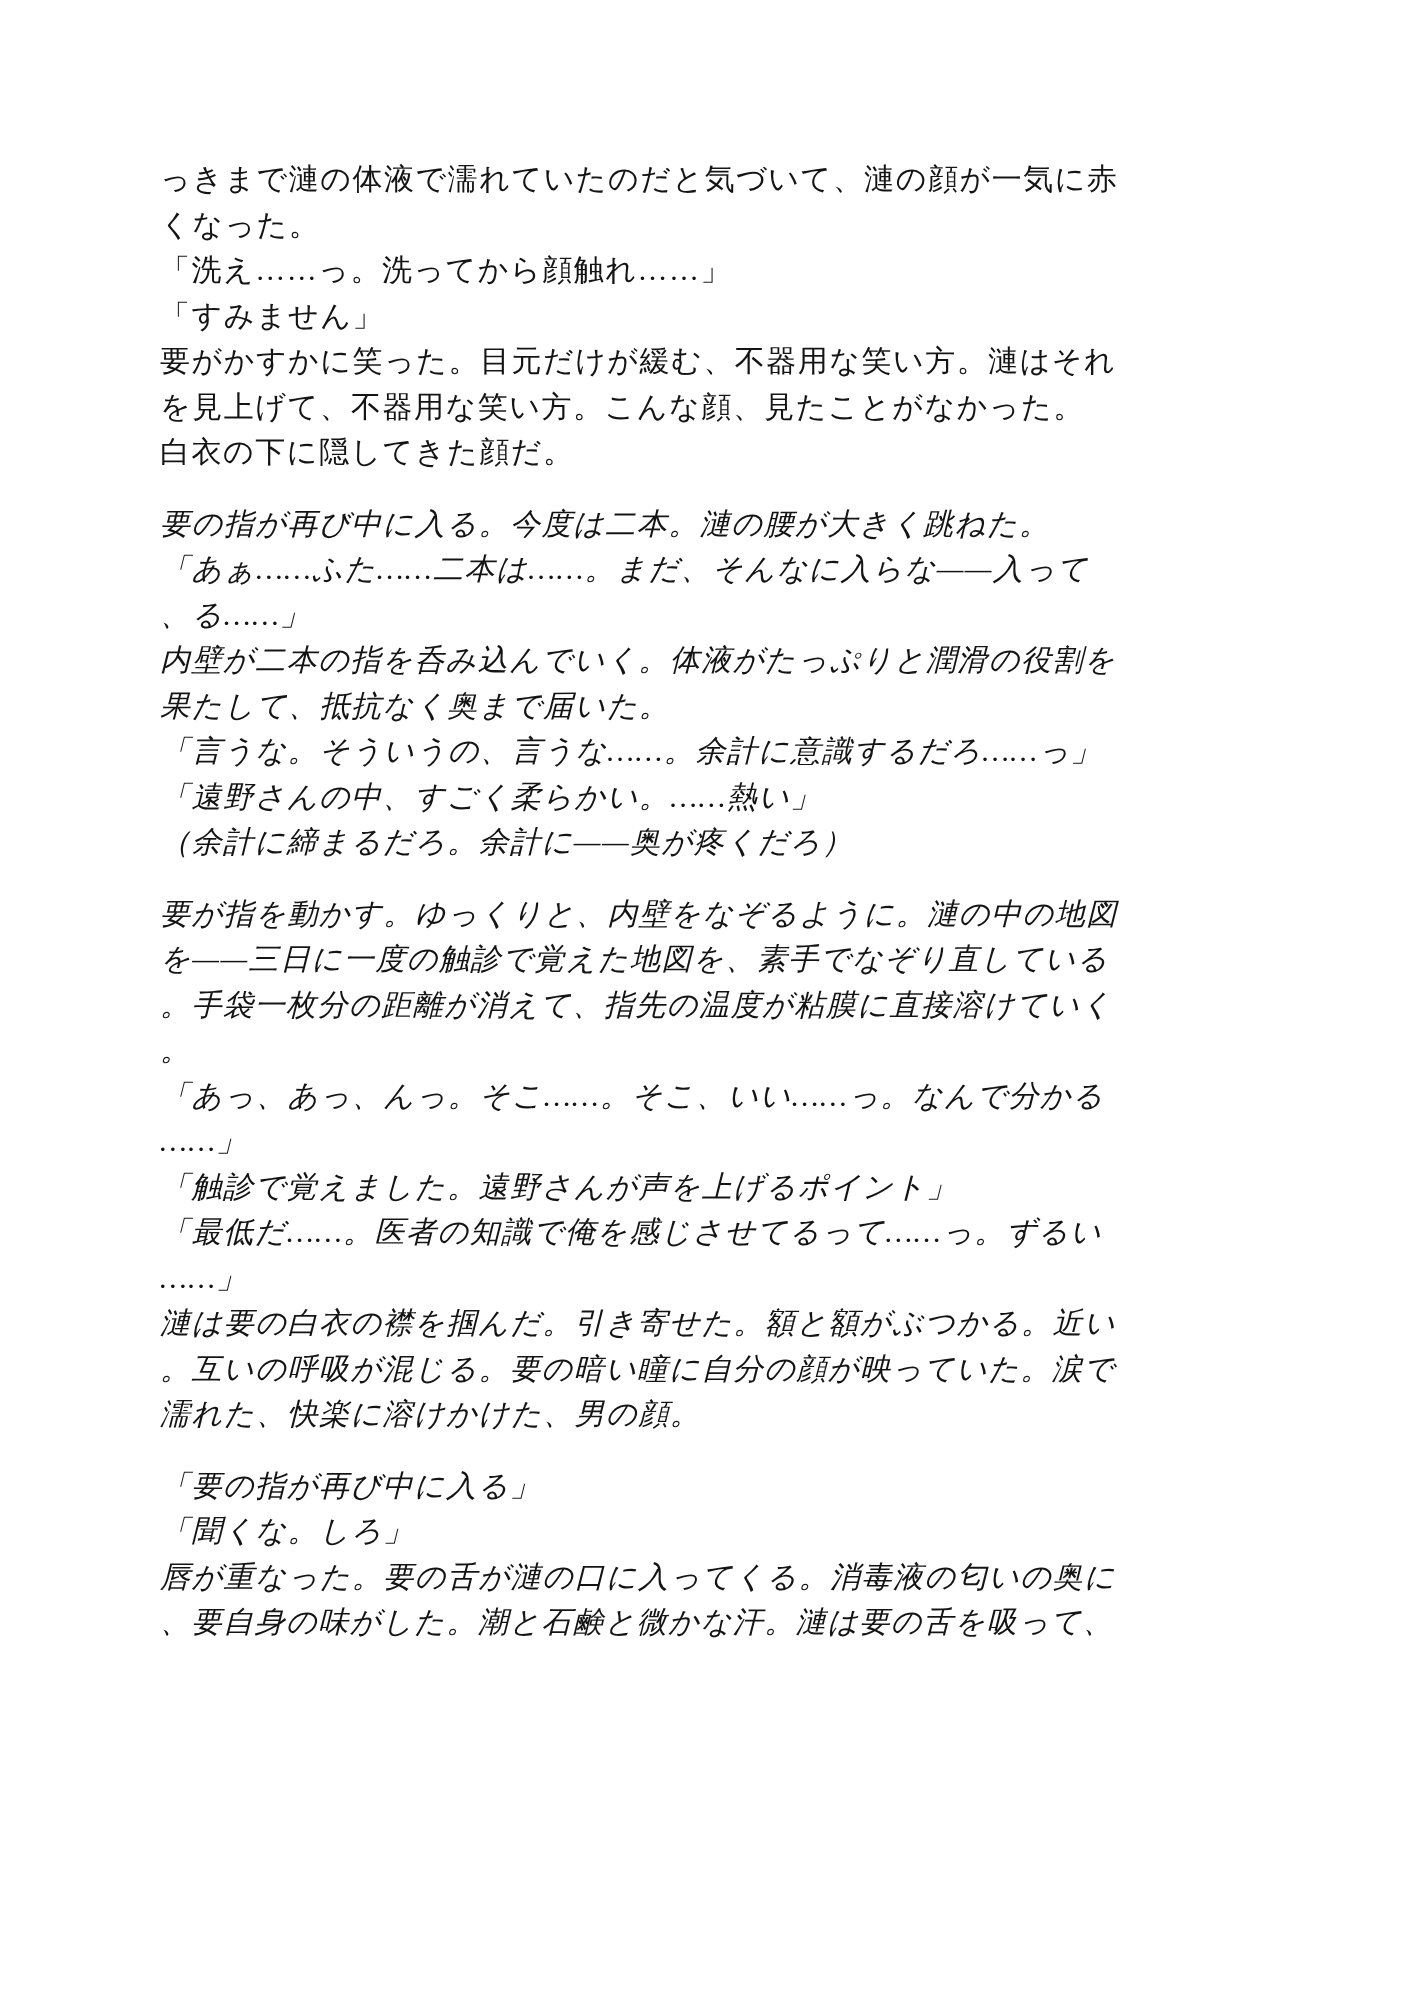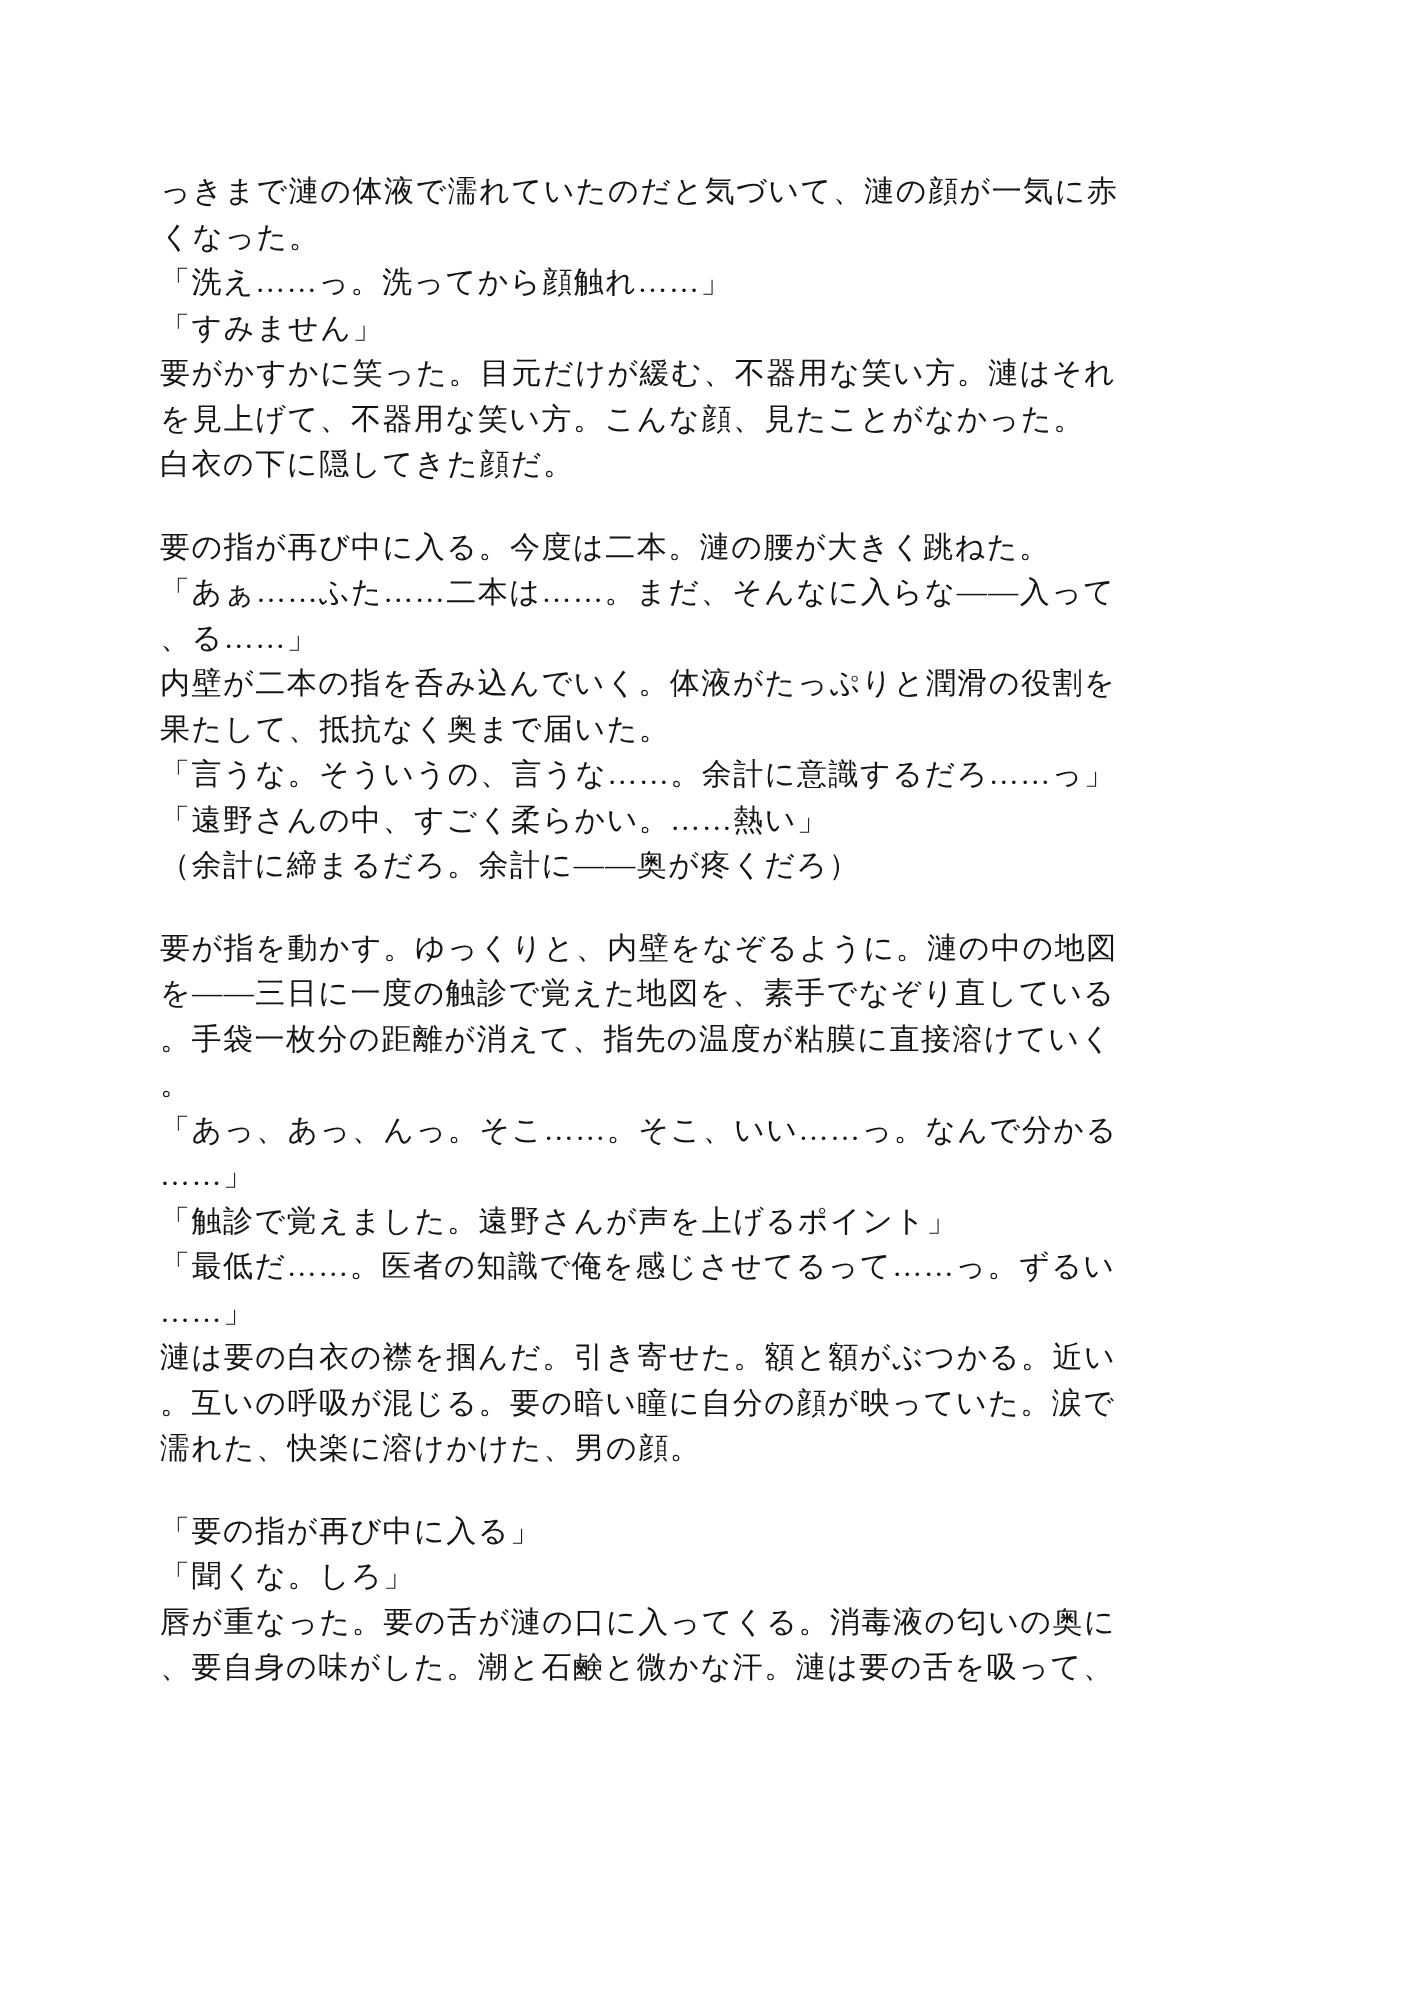--- a/index.html
+++ b/index.html
@@ -14,31 +14,32 @@
     overflow: hidden;
   }
   .page {
     position: absolute;
     inset: 0;
     background: #ffffff;
   }
   .page-text {
     position: absolute;
     left: 160px;
-    top: 168px;
+    top: 156px;
     width: 1220px;
     color: #141414;
     font-family: "Liberation Serif", "DejaVu Serif", serif;
     font-size: 30px;
     line-height: 45.5px;
     letter-spacing: 1.5px;
     text-align: left;
   }
   .block + .block {
-    margin-top: 37px; 
+    margin-top: 26px; 
+    font-style: italic;
   }
   .line {
     white-space: pre;
     min-height: 45.5px;
   }
 </style>
 </head>
 <body>
 
 <div class="page">

